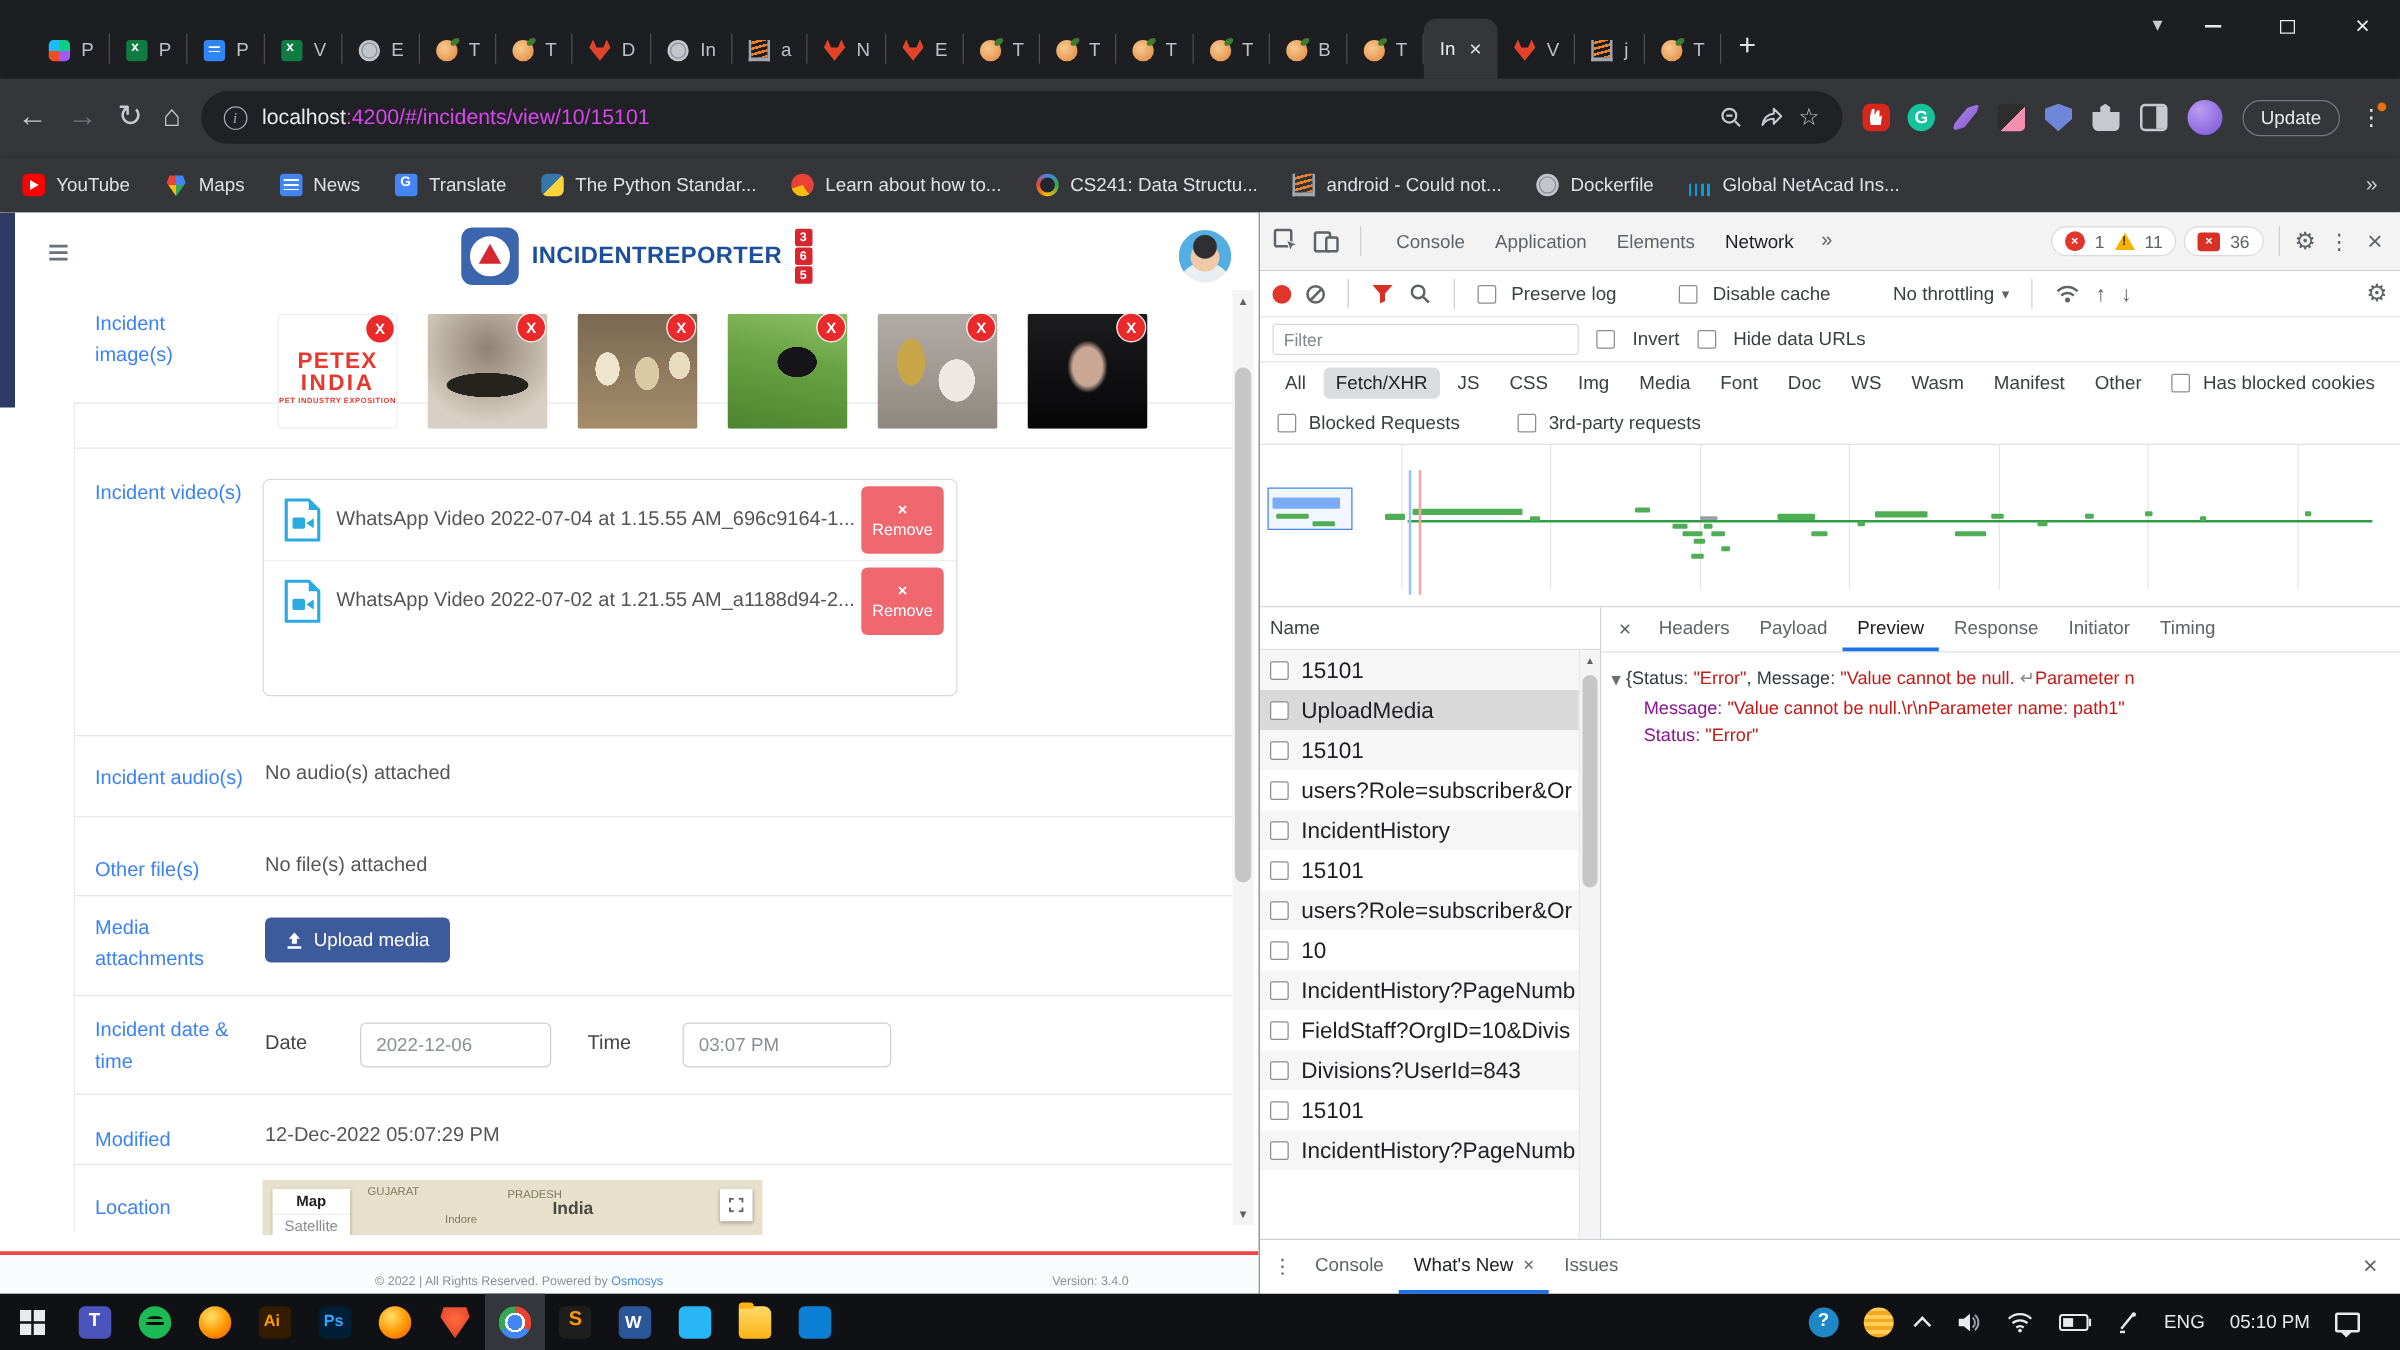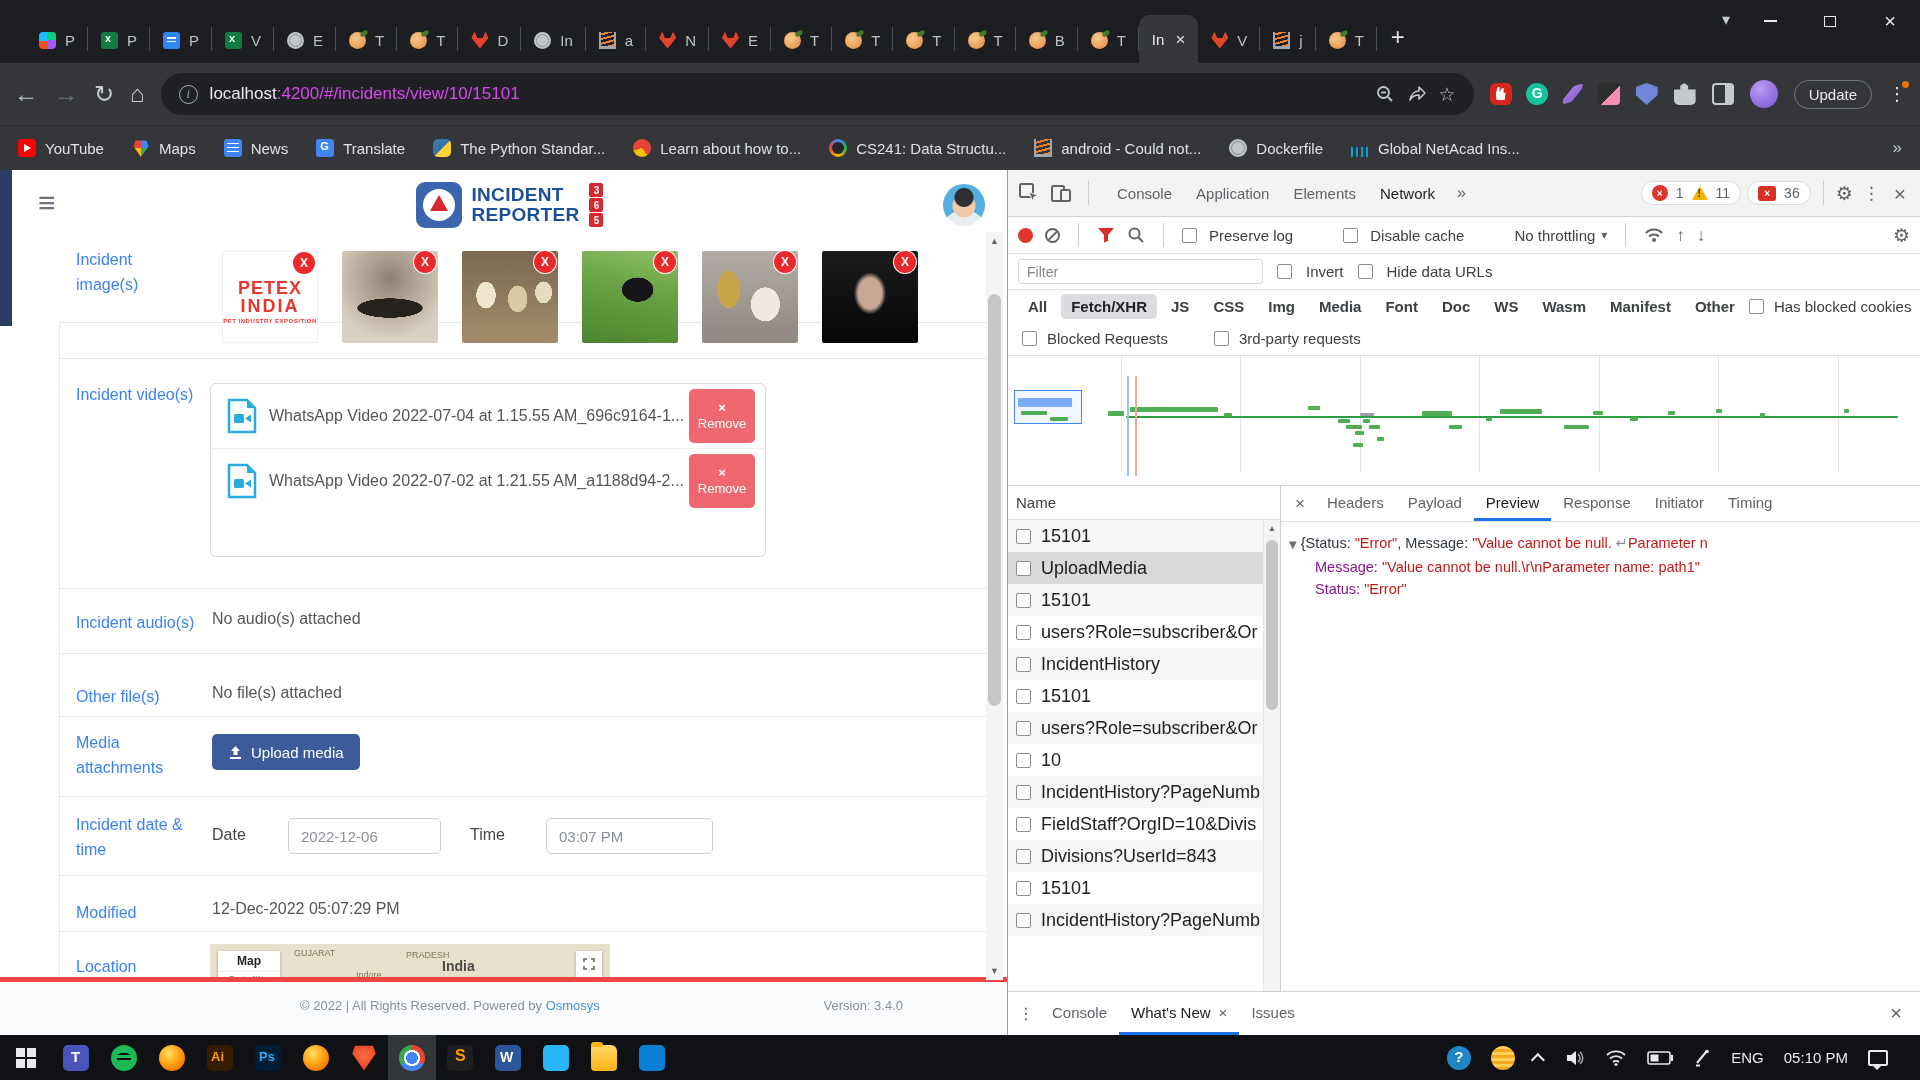--- a/index.html
+++ b/index.html
@@ -76,21 +76,21 @@
   #bm-overflow{margin-left:auto;color:#c6c9cd;font-size:17px;}
   
   #page{position:absolute;left:0;top:170px;width:1007px;bottom:45px;background:#fff;overflow:hidden;}
   #navsliver{position:absolute;left:0;top:0;width:12px;height:156px;background:#2c3a64;}
   #appheader{position:absolute;left:12px;top:0;right:0;height:120px;background:#fff;}
   #hamburger{position:absolute;left:26px;top:18px;color:#6b7280;font-size:30px;line-height:1;}
   #applogo{position:absolute;left:0;right:0;top:12px;display:flex;justify-content:center;align-items:center;gap:10px;}
   #logobadge{width:46px;height:46px;border-radius:9px;background:#3b66ad;position:relative;}
   #logobadge::before{content:"";position:absolute;inset:7px;border:3px solid #fff;border-radius:50%;background:#fff;}
   #logobadge::after{content:"";position:absolute;left:14px;top:13px;border-left:9px solid transparent;border-right:9px solid transparent;border-bottom:16px solid #d6272e;}
-  #logotext{display:flex;flex-direction:column;line-height:1.05;font-weight:700;color:#1b4f9c;font-size:19px;letter-spacing:.3px;}
+  #logotext{display:flex;line-height:1.05;font-weight:700;color:#1b4f9c;font-size:19px;letter-spacing:.3px;}
   #logo365{display:flex;flex-direction:column;gap:1px;}
   #logo365 b{width:14px;height:14px;background:#d6272e;color:#fff;font-size:10px;display:flex;align-items:center;justify-content:center;border-radius:2px;}
   #avatar-app{position:absolute;right:22px;top:14px;width:42px;height:42px;border-radius:50%;background:radial-gradient(circle at 50% 32%,#2f2f33 0 9px,transparent 10px),radial-gradient(circle at 50% 52%,#f0c9a8 0 11px,transparent 12px),radial-gradient(circle at 50% 115%,#e9eef2 0 22px,transparent 23px),#55aee2;}
   .plabel{position:absolute;left:76px;width:120px;color:#3b82f6;font-size:16px;line-height:25px;}
   .pvalue{color:#555;font-size:16px;}
   .pline{position:absolute;left:59px;width:927px;height:1px;background:#e4e7ea;}
   #tableleft{position:absolute;left:59px;top:152px;width:1px;height:664px;background:#e9ebee;}
   .thumb{position:absolute;top:81px;width:96px;height:92px;border-radius:2px;overflow:hidden;}
   .thumb .xbadge{position:absolute;right:2px;top:0px;width:22px;height:22px;border-radius:50%;background:#ea2a2a;color:#fff;font-size:12px;font-weight:700;display:flex;align-items:center;justify-content:center;z-index:2;box-shadow:0 0 0 1px #fff;}
   .thumb[data-kind="petex"]{background:#fff;border:1px solid #eee;}
@@ -113,21 +113,21 @@
   #uploadbtn{position:absolute;left:212px;top:564px;height:36px;padding:0 16px;background:#3d5b9b;border-radius:5px;color:#fff;font-size:15px;display:flex;align-items:center;gap:8px;}
   .fld{position:absolute;height:36px;border:1px solid #ccd0d4;border-radius:5px;color:#8a9096;font-size:15px;display:flex;align-items:center;padding:0 12px;background:#fff;}
   .flbl{position:absolute;color:#444;font-size:16px;}
   #mapbox{position:absolute;left:210px;top:774px;width:400px;height:44px;background:#e7e0ca;overflow:hidden;}
   #mapctl{position:absolute;left:8px;top:7px;width:62px;background:#fff;box-shadow:0 1px 3px rgba(0,0,0,.3);font-size:12px;color:#222;text-align:center;}
   #mapctl .mbtn{padding:3px 0;font-weight:700;}
   #mapctl .sbtn{padding:2px 0;color:#8a8a8a;border-top:1px solid #eee;}
   .maplbl{position:absolute;color:#7d7a5e;font-size:9px;white-space:nowrap;}
   .maplbl.big{color:#4a4a44;font-size:14px;font-weight:700;}
   #mapfs{position:absolute;right:8px;top:7px;width:26px;height:26px;background:#fff;box-shadow:0 1px 3px rgba(0,0,0,.3);display:flex;align-items:center;justify-content:center;color:#666;}
-  #pfoot{position:absolute;left:0;right:0;bottom:0;height:58px;background:#fafbfc;border-top:5px solid #ef4444;font-size:13px;color:#8a8f95;}
+  #pfoot{position:absolute;left:0;right:0;bottom:0;height:34px;background:#fafbfc;border-top:3px solid #ef4444;font-size:10px;color:#8a8f95;}
   #pcopy{position:absolute;left:300px;top:16px;}
   #pcopy a{color:#4a90d9;text-decoration:none;}
   #pversion{position:absolute;right:104px;top:16px;}
   
   #pscroll{position:absolute;right:4px;top:62px;width:17px;height:748px;background:#f4f4f4;}
   #pscroll .sarrow{position:absolute;left:0;width:17px;height:18px;color:#606060;font-size:9px;display:flex;align-items:center;justify-content:center;}
   #pscroll .sthumb{position:absolute;left:2px;width:13px;top:62px;height:412px;background:#c6c6c6;border-radius:7px;}
   
   #devtools{position:absolute;left:1007px;top:170px;right:0;bottom:45px;background:#fff;border-left:1px solid #9a9a9a;color:#3c4043;font-size:15px;}
   #dt-tabbar{position:absolute;left:0;right:0;top:0;height:47px;background:#f3f3f3;border-bottom:1px solid #d0d0d0;display:flex;align-items:center;padding:0 10px;gap:10px;}
@@ -149,21 +149,21 @@
   #recdot{width:15px;height:15px;border-radius:50%;background:#e0352b;}
   #clearbtn{width:15px;height:15px;border-radius:50%;border:2px solid #5f6368;position:relative;}
   #clearbtn::after{content:"";position:absolute;left:-1px;top:5px;width:13px;height:2px;background:#5f6368;transform:rotate(-45deg);}
   .cb{width:15px;height:15px;border:1px solid #8a8d91;border-radius:2px;background:#fff;flex:0 0 auto;}
   .cblbl{color:#3c4043;font-size:15px;white-space:nowrap;}
   .ddl{display:flex;align-items:center;gap:6px;color:#3c4043;}
   #net-filterrow{position:absolute;left:0;right:0;top:84px;height:36px;border-bottom:1px solid #e0e0e0;display:flex;align-items:center;padding:0 10px;gap:14px;background:#fff;}
   #filterinput{width:245px;height:25px;border:1px solid #d9d9d9;border-radius:3px;padding:0 8px;font-size:14px;color:#333;outline:none;}
   #filterinput::placeholder{color:#80868b;}
   #net-chiprow{position:absolute;left:0;right:0;top:120px;height:32px;display:flex;align-items:center;padding:0 10px;gap:4px;background:#fff;}
-  .chip{padding:4px 10px;border-radius:5px;color:#3c4043;font-size:15px;white-space:nowrap;font-weight:bold;}
+  .chip{padding:4px 10px;border-radius:5px;color:#3c4043;font-size:15px;white-space:nowrap;}
   .chip[data-state="active"]{background:#dadce0;color:#202124;}
   #net-blockrow{position:absolute;left:0;right:0;top:152px;height:34px;display:flex;align-items:center;padding:0 14px;gap:10px;border-bottom:1px solid #e0e0e0;background:#fff;}
   .gap26{width:26px;}
   
   #overview{position:absolute;left:0;right:0;top:186px;height:130px;border-bottom:1px solid #d0d0d0;background:#fff;overflow:hidden;}
   .gtick{position:absolute;top:14px;bottom:0;border-left:1px solid #e6e6e6;}
   .gtick b{position:absolute;right:5px;top:-12px;font-weight:400;font-size:12px;color:#80868b;white-space:nowrap;}
   .nbar{position:absolute;border-radius:1px;}
   #ovsel{position:absolute;border:1.5px solid #4285f4;background:rgba(66,133,244,.07);}
   

